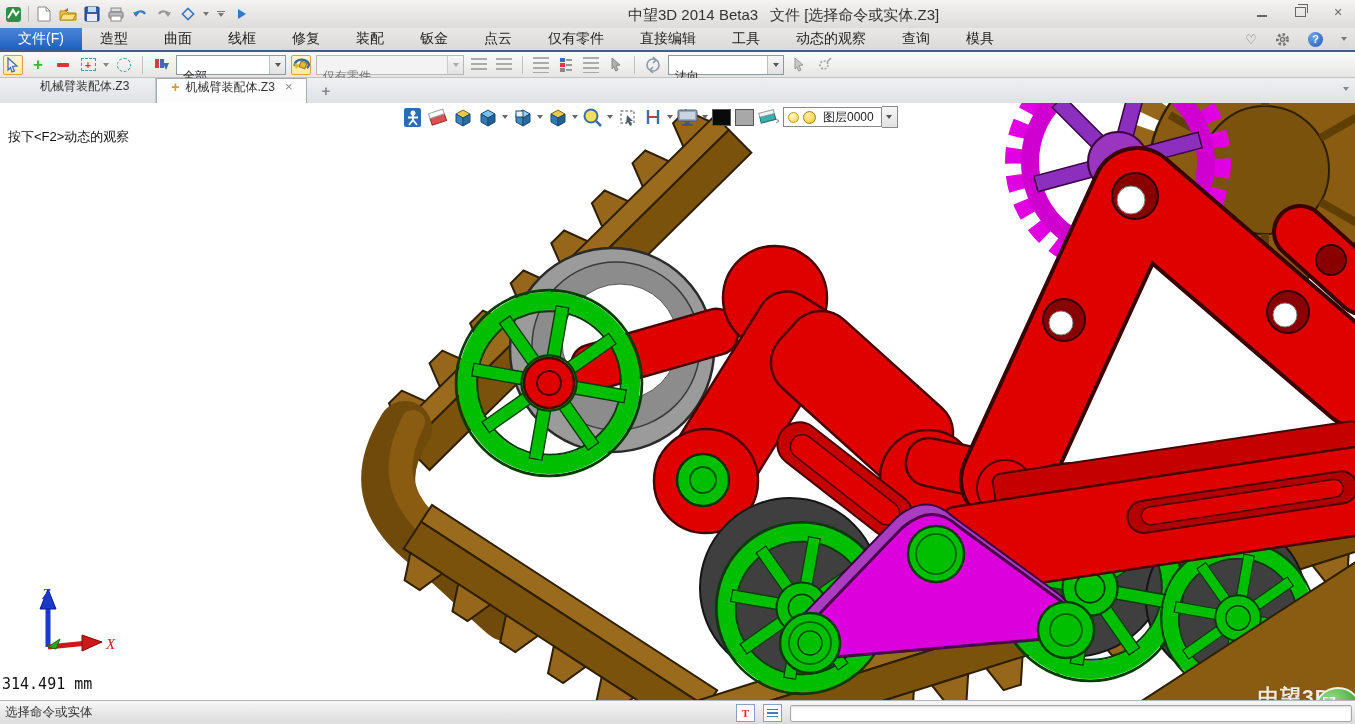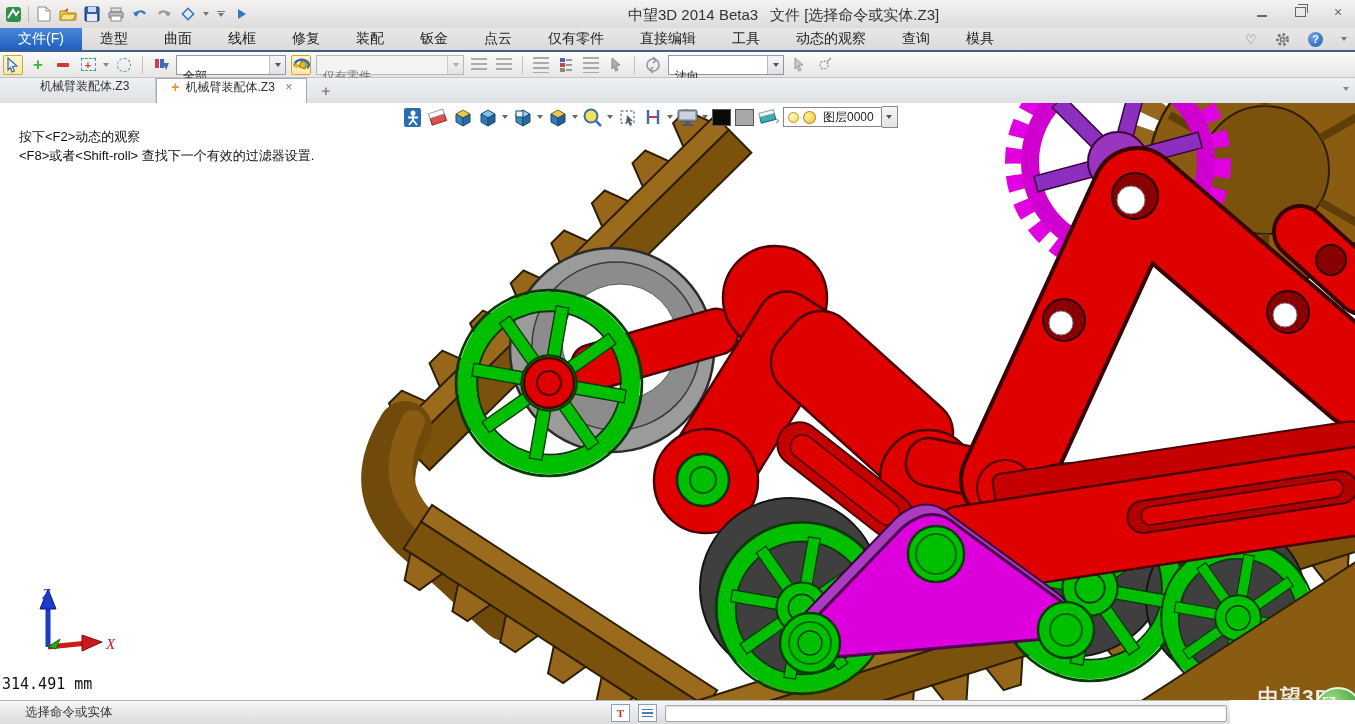--- a/index.html
+++ b/index.html
@@ -52,37 +52,37 @@
     border-bottom:1px solid #b9bdc1;display:flex;align-items:stretch;}
   .dtab{display:flex;align-items:flex-start;padding:0 26px;font-size:12px;color:#333;border-right:1px solid #c8cbce;cursor:default;}
   .dtab.active{background:#fdfdfd;border:1px solid #a6abb0;border-bottom:1px solid #fdfdfd;margin-bottom:-1px;padding:0 14px;}
   .mod-mark{color:#e2962a;font-weight:bold;font-size:14px;margin-right:6px;}
   .close-mark{color:#888;font-size:13px;margin-left:10px;}
   .newtab{display:flex;align-items:center;padding:0 14px;color:#888;font-size:15px;font-weight:bold;}
   #tab-overflow{position:absolute;right:6px;top:9px;}
   
   #viewport{position:absolute;left:0;top:103px;width:1355px;height:597px;background:#fff;overflow:hidden;}
   #model-svg{position:absolute;left:0;top:0;}
-  #hints{position:absolute;left:8px;top:24px;font-size:13px;color:#111;line-height:19px;margin-left:11px;}
+  #hints{position:absolute;left:8px;top:24px;font-size:13px;color:#111;line-height:19px;}
   #float-toolbar{position:absolute;left:402px;top:3px;height:22px;display:flex;align-items:center;gap:4px;}
   .ficon{width:21px;height:21px;display:flex;align-items:center;justify-content:center;}
   .swatch{width:17px;height:15px;border:1px solid #555;}
   #layer-box{height:20px;background:#fff;border:1px solid #888;display:flex;align-items:center;gap:4px;padding:0 4px;box-sizing:border-box;}
   .bulb{width:9px;height:9px;border-radius:50%;background:radial-gradient(circle at 35% 30%,#fffbd0,#f5d442);border:1px solid #c09a20;}
   .layer-color{width:11px;height:11px;border-radius:50%;background:radial-gradient(circle at 35% 30%,#fff0a0,#f0c830);border:1px solid #a08010;}
   #layer-arrow{width:15px;height:20px;border:1px solid #888;border-left:none;background:linear-gradient(#f6f6f6,#e2e2e2);display:flex;align-items:center;justify-content:center;}
   #measure{position:absolute;left:2px;top:572px;font-family:"DejaVu Sans Mono",monospace;font-size:15px;color:#111;}
   #watermark{position:absolute;left:1258px;top:580px;font-size:21px;font-weight:bold;color:rgba(255,255,255,.88);letter-spacing:1px;text-shadow:0 0 2px rgba(90,60,10,.6);}
   #badge{position:absolute;left:1314px;top:584px;width:44px;height:44px;border-radius:50%;
     background:radial-gradient(circle at 35% 30%,#9fe08a,#3da03a 70%,#2a7a28);border:2px solid #e6f4e0;
     color:#fff;font-size:12px;font-weight:bold;display:flex;align-items:center;justify-content:center;}
   #triad{position:absolute;left:26px;top:480px;}
   
-  #statusbar{position:absolute;left:0;top:700px;width:1230px;height:24px;background:linear-gradient(#f6f6f6,#dcdcdc);
-    border-top:1px solid #b5b5b5;display:flex;align-items:center;box-sizing:border-box;padding-left:20px;}
+  #statusbar{position:absolute;left:0;top:700px;width:1355px;height:24px;background:linear-gradient(#f6f6f6,#dcdcdc);
+    border-top:1px solid #b5b5b5;display:flex;align-items:center;box-sizing:border-box;}
   #status-msg{margin-left:5px;font-size:12.5px;color:#333;}
   #status-right{position:absolute;right:3px;top:3px;display:flex;align-items:center;gap:8px;}
   .sicon{width:17px;height:16px;background:#fff;border:1px solid #8aa0c0;display:flex;align-items:center;justify-content:center;font-size:11px;}
   .sicon .t{color:#c03030;font-family:"Liberation Serif",serif;font-weight:bold;}
   .sicon .lines{width:11px;height:9px;background:repeating-linear-gradient(#4a7ab8 0 1.5px,transparent 1.5px 3.5px);}
   #status-field{width:560px;height:15px;background:#fff;border:1px solid #a8a8a8;border-radius:2px;box-shadow:inset 0 1px 2px rgba(0,0,0,.15);}
 </style>
 </head>
 <body>
 
@@ -551,21 +551,20 @@
         <span class="layer-color"></span>
         <span style="padding:0 3px;">图层0000</span>
       </span>
       <span id="layer-arrow" style="margin-left:-4px;">
           <span class="tri sm"></span>
         </span>
     </div>
 
     <div id="hints">
       <div>按下&lt;F2&gt;动态的观察</div>
-      <div>&lt;F8&gt;或者&lt;Shift-roll&gt; 查找下一个有效的过滤器设置.</div>
     </div>
 
     <svg id="triad" width="96" height="80">
       <line x1="22" y1="64" x2="22" y2="22" stroke="#1a3acc" stroke-width="5"></line>
       <polygon points="22,6 14,26 30,26" fill="#1a3acc" stroke="#0a1a80"></polygon>
       <line x1="22" y1="64" x2="62" y2="60" stroke="#cc1a1a" stroke-width="5"></line>
       <polygon points="76,59 56,52 56,68" fill="#cc1a1a" stroke="#800a0a"></polygon>
       <path d="M22,64 L34,56 L30,66 Z" fill="#1fae1f" stroke="#0a700a"></path>
       <text x="16" y="16" fill="#1a3acc" font-size="15" font-family="Liberation Serif,serif" font-style="italic">Z</text>
       <text x="80" y="66" fill="#cc1a1a" font-size="15" font-family="Liberation Serif,serif" font-style="italic">X</text>

